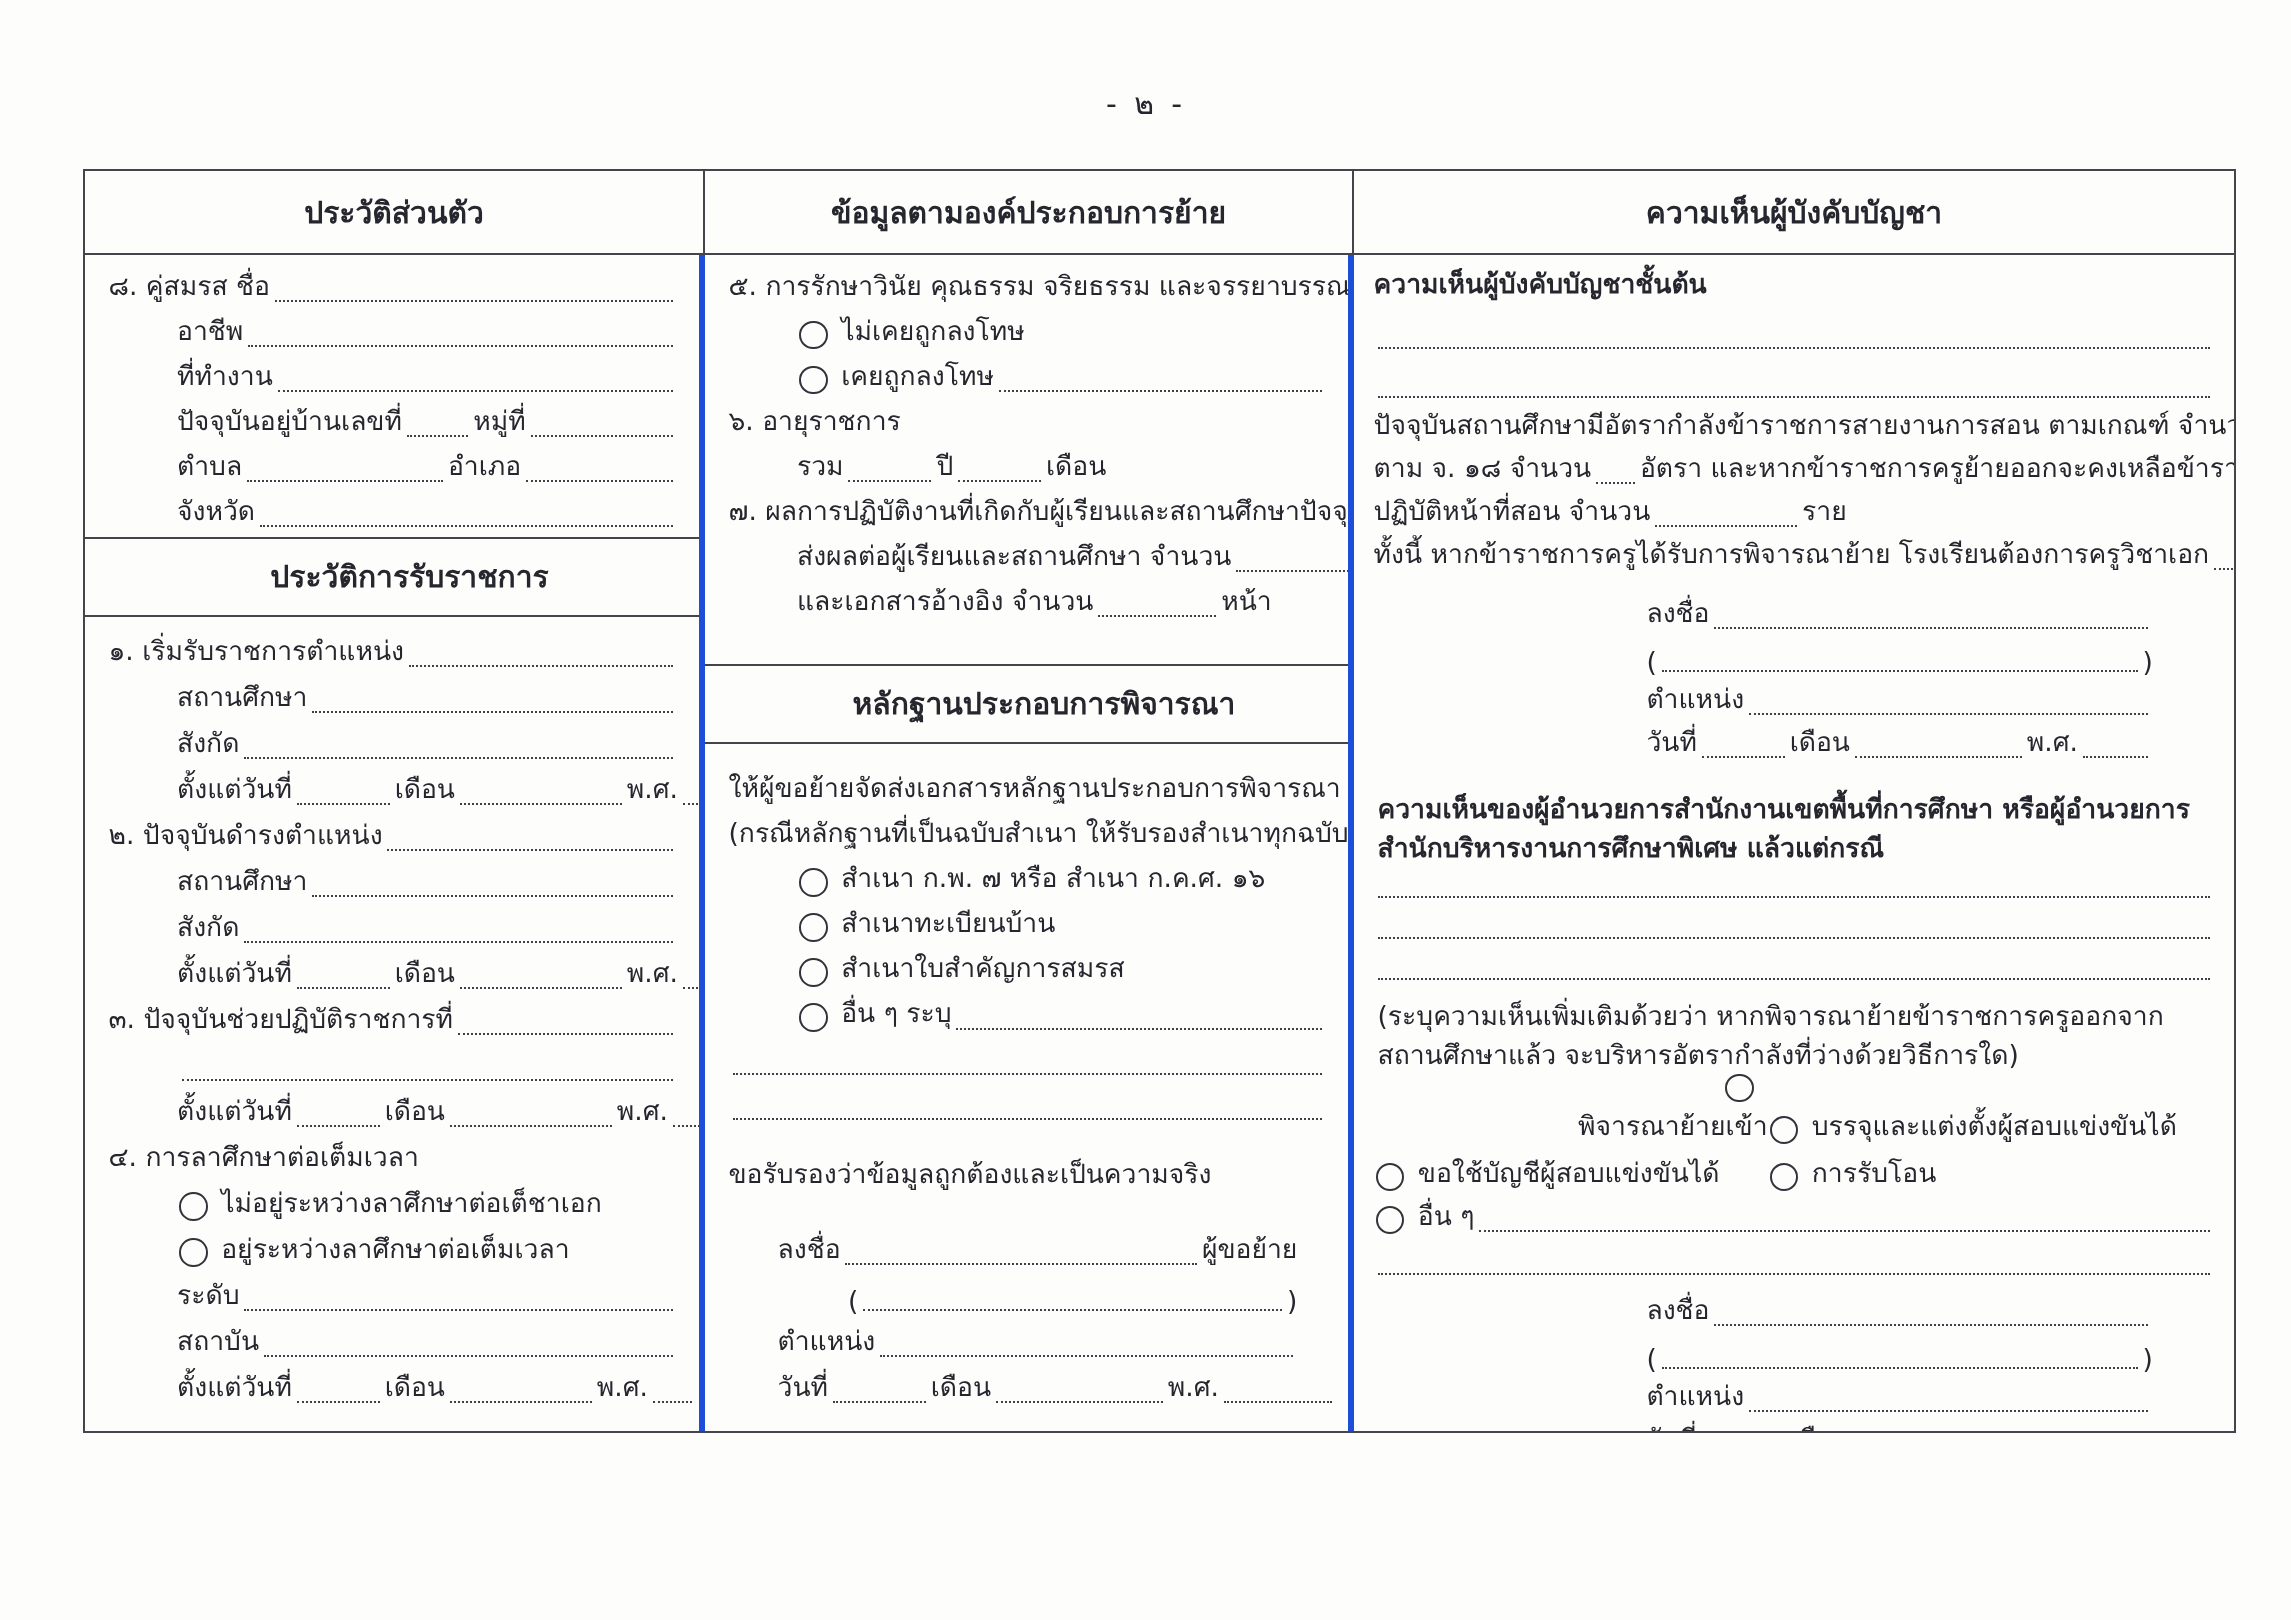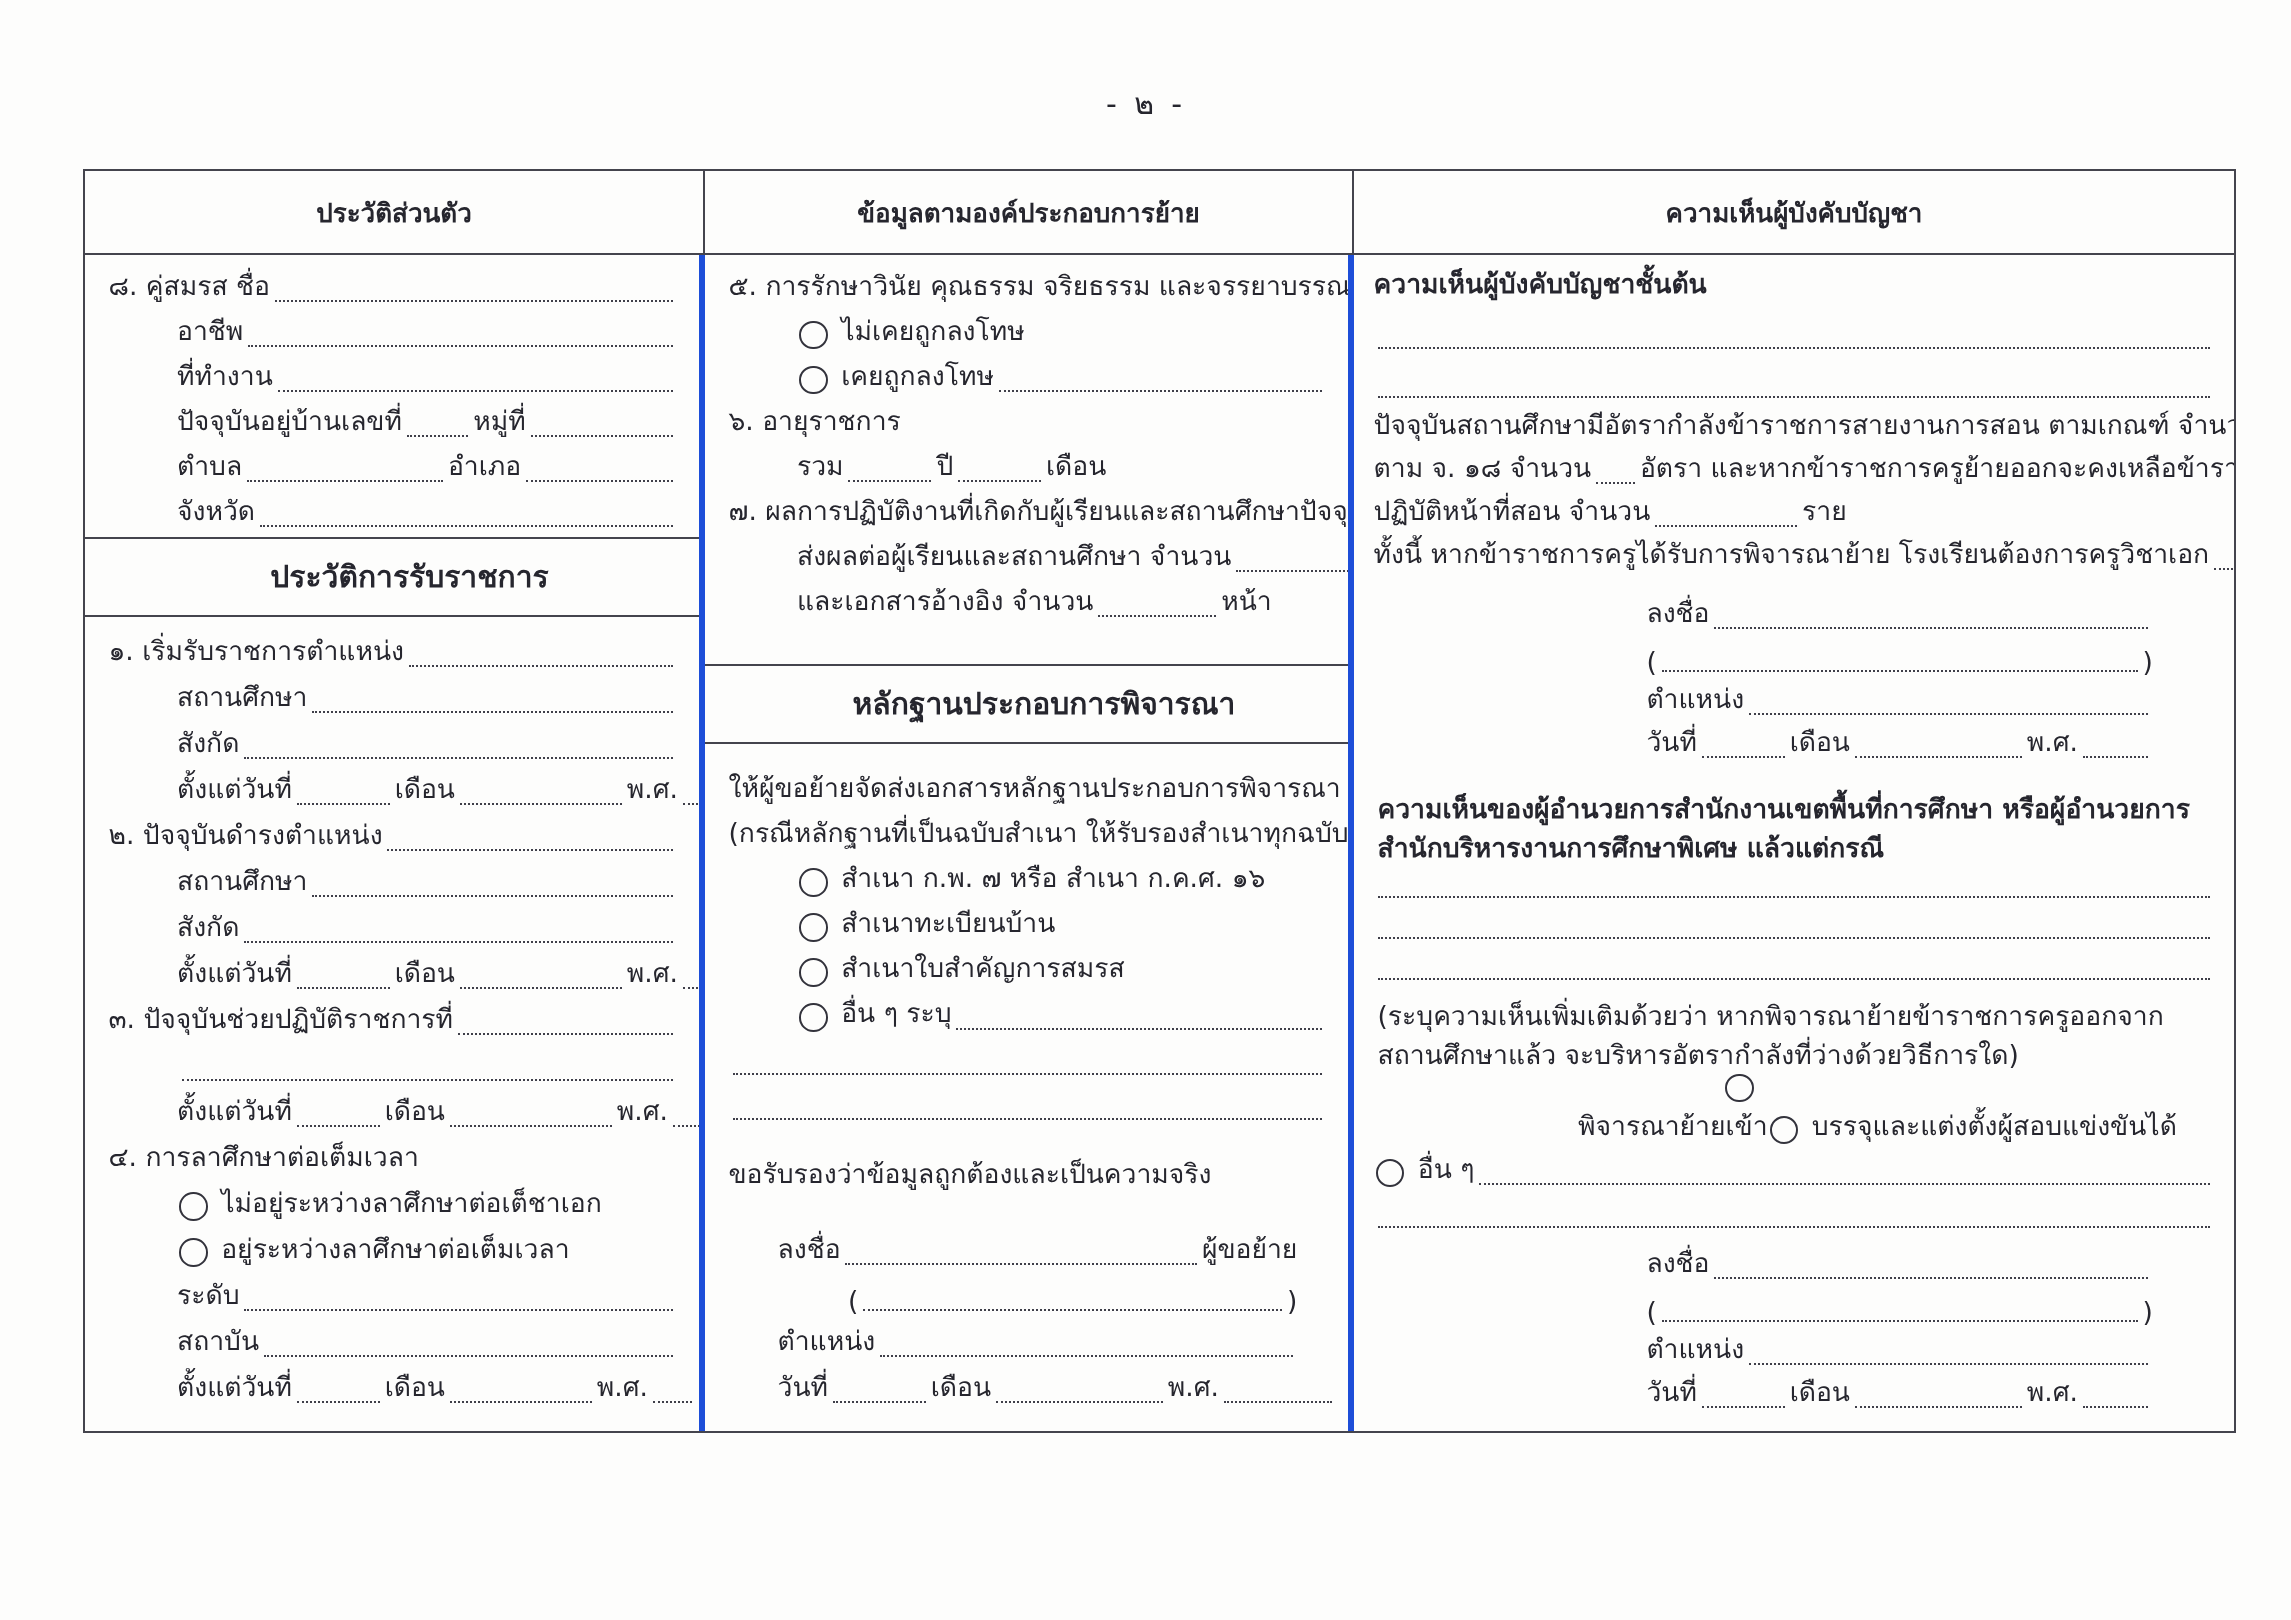--- a/index.html
+++ b/index.html
@@ -10,21 +10,21 @@
   .pageno{position:absolute;top:80px;left:0;right:0;text-align:center;
     font-size:30px;letter-spacing:3.9px;}
   .formtable{
     position:absolute;left:83px;top:169px;width:2153px;height:1264px;
     border:2.9px solid #44444d;display:grid;
     grid-template-columns:620px 649px 1fr;grid-template-rows:84px 1fr;
     background:#fdfdfc;box-sizing:border-box;
   }
   .hcell{border-right:2px solid #44444d;border-bottom:2.9px solid #44444d;
     display:flex;align-items:center;justify-content:center;
-    font-weight:bold;font-size:26px;}
+    font-weight:bold;font-size:30px;}
   .bcell{border-right:6px solid #1d4ed8;position:relative;font-size:26.5px;
     overflow:hidden;box-sizing:border-box;}
   .noR{border-right:none;}
   .line{display:flex;align-items:flex-end;height:45px;
     padding:0 21.6px 4.9px 23.5px;white-space:nowrap;box-sizing:border-box;}
   .h47{height:46px;}
   .h50{height:49px;}
   .h44{height:43px;}
   .h42{height:41px;}
   .ind{padding-left:92px;}
@@ -354,20 +354,30 @@
       <div class="optrow">
         <div class="optcell first" style="padding-left:19.6px;flex-direction:column;">
           <span class="radio"></span>
           <span>พิจารณาย้ายเข้า</span>
         </div>
         <div class="optcell">
           <span class="radio"></span>
           <span>บรรจุและแต่งตั้งผู้สอบแข่งขันได้</span>
         </div>
       </div>
+      <div class="optrow">
+        <div class="optcell first" style="padding-left:19.6px;">
+          <span class="radio"></span>
+          <span>ขอใช้บัญชีผู้สอบแข่งขันได้</span>
+        </div>
+        <div class="optcell">
+          <span class="radio"></span>
+          <span>การรับโอน</span>
+        </div>
+      </div>
       <div class="line h44">
         <span class="radio"></span>
         <span>อื่น ๆ</span>
         <span class="dots"></span>
       </div>
       <div class="line h44">
         <span class="dots"></span>
       </div>
 
       <div class="sigblock mt8">

